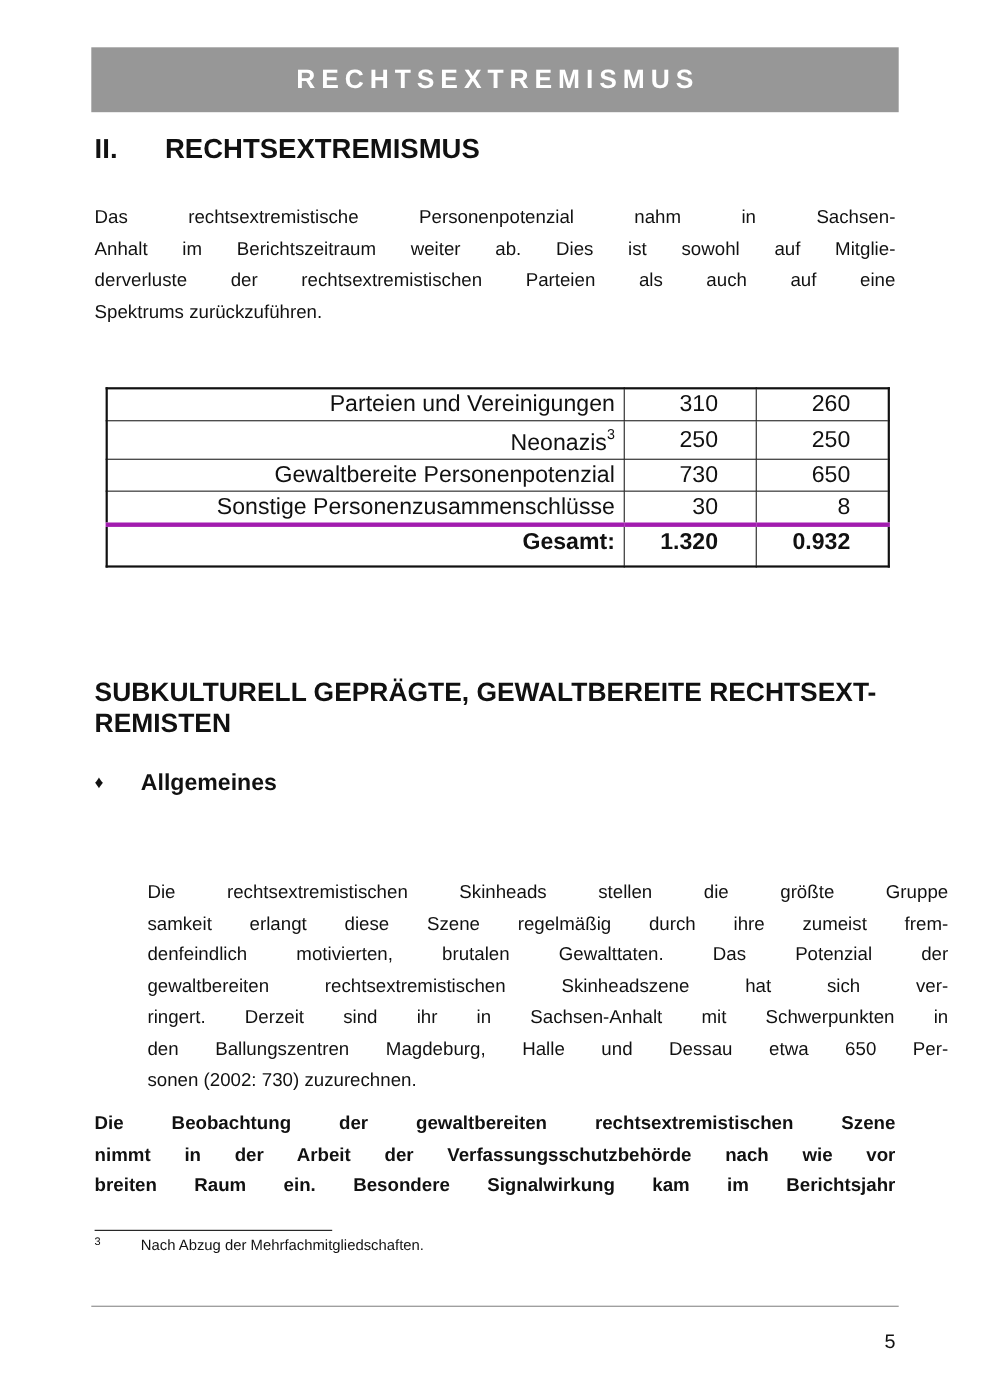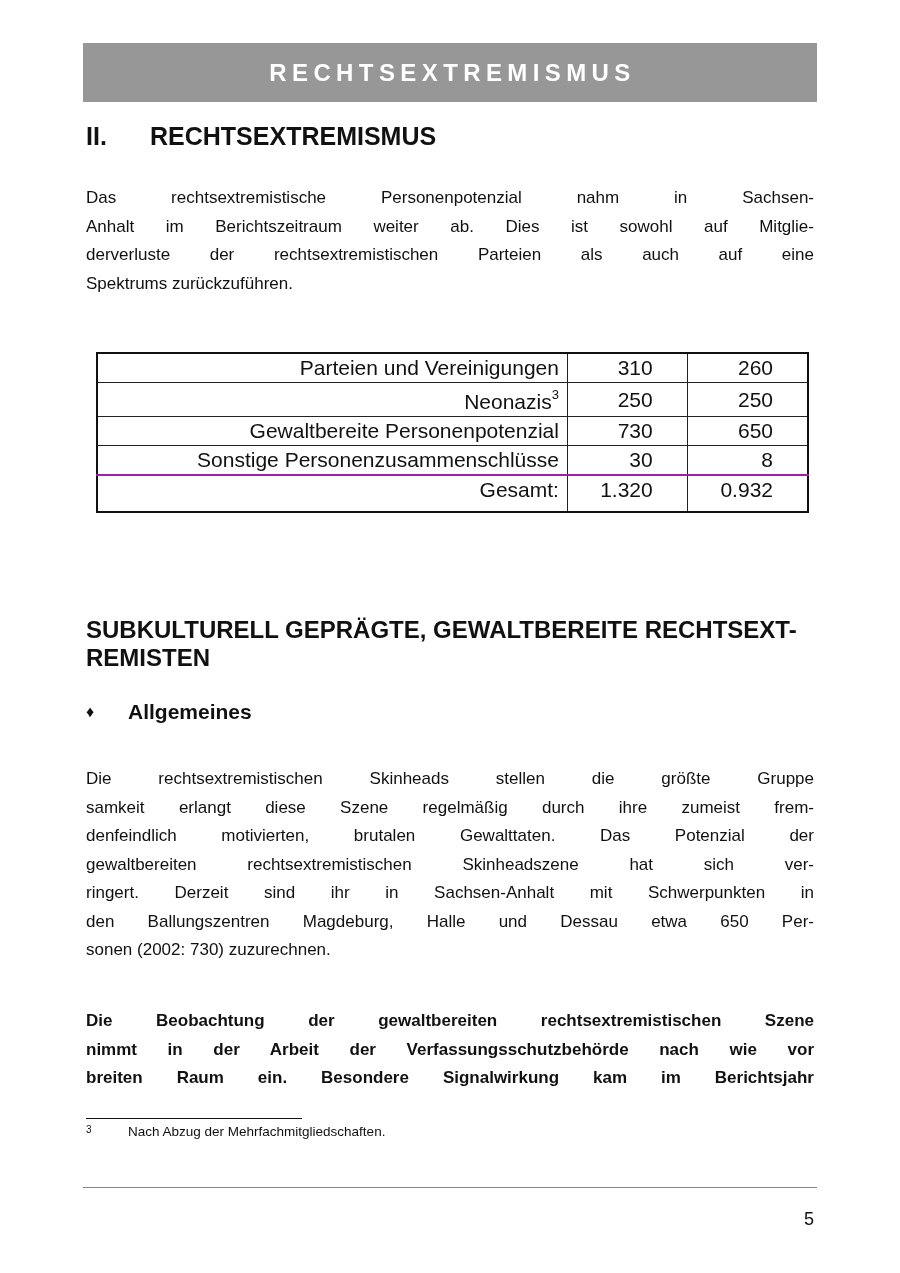--- a/index.html
+++ b/index.html
@@ -35,21 +35,21 @@
     table.stats th {
       background: #cbcbcb; height: 50px; font-weight: bold; text-align: left;
       border-bottom: 2px solid #111;
     }
     table.stats th.y, table.stats td.y { text-align: right; padding: 0 34px 0 8px; }
     table.stats th.y { text-align: center; padding: 0; }
     table.stats td { height: 28px; line-height: 28px; text-align: right; }
     table.stats col.c1 { width: 472px; }
     table.stats col.c2 { width: 120px; }
     table.stats col.c3 { width: 121px; }
-    table.stats tr.total td { font-weight: normal; height: 35px; border-top: 2px solid #a21caf; vertical-align: top; }
+    table.stats tr.total td { font-weight: bold; height: 35px; border-top: 4px solid #a21caf; vertical-align: top; }
     sup.fn { font-size: 13px; position: relative; top: -2px; }
     .h2 {
       position: absolute; left: 86px; top: 616px; width: 730px;
       font-size: 24px; font-weight: bold; line-height: 28px;
     }
     .h3 {
       position: absolute; left: 86px; top: 700px; font-size: 21px; font-weight: bold;
       display: flex; align-items: center;
     }
     .h3 .diamond { width: 42px; font-size: 16px; }
@@ -116,21 +116,21 @@
 <div class="h2">
   <div>SUBKULTURELL GEPRÄGTE, GEWALTBEREITE RECHTSEXT-</div>
   <div>REMISTEN</div>
 </div>
 
 <div class="h3">
   <span class="diamond">♦</span>
   <span>Allgemeines</span>
 </div>
 
-<div class="para" style="top:765px;">
+<div class="para" style="top:797px;margin-left:48px;">
   <span class="line">Die rechtsextremistischen Skinheads stellen die größte Gruppe</span>
   <span class="line">samkeit erlangt diese Szene regelmäßig durch ihre zumeist frem-</span>
   <span class="line">denfeindlich motivierten, brutalen Gewalttaten. Das Potenzial der</span>
   <span class="line">gewaltbereiten rechtsextremistischen Skinheadszene hat sich ver-</span>
   <span class="line">ringert. Derzeit sind ihr in Sachsen-Anhalt mit Schwerpunkten in</span>
   <span class="line">den Ballungszentren Magdeburg, Halle und Dessau etwa 650 Per-</span>
   <span class="line last">sonen (2002: 730) zuzurechnen.</span>
 </div>
 
 <div class="para" style="top:1007px;font-weight:bold;">

